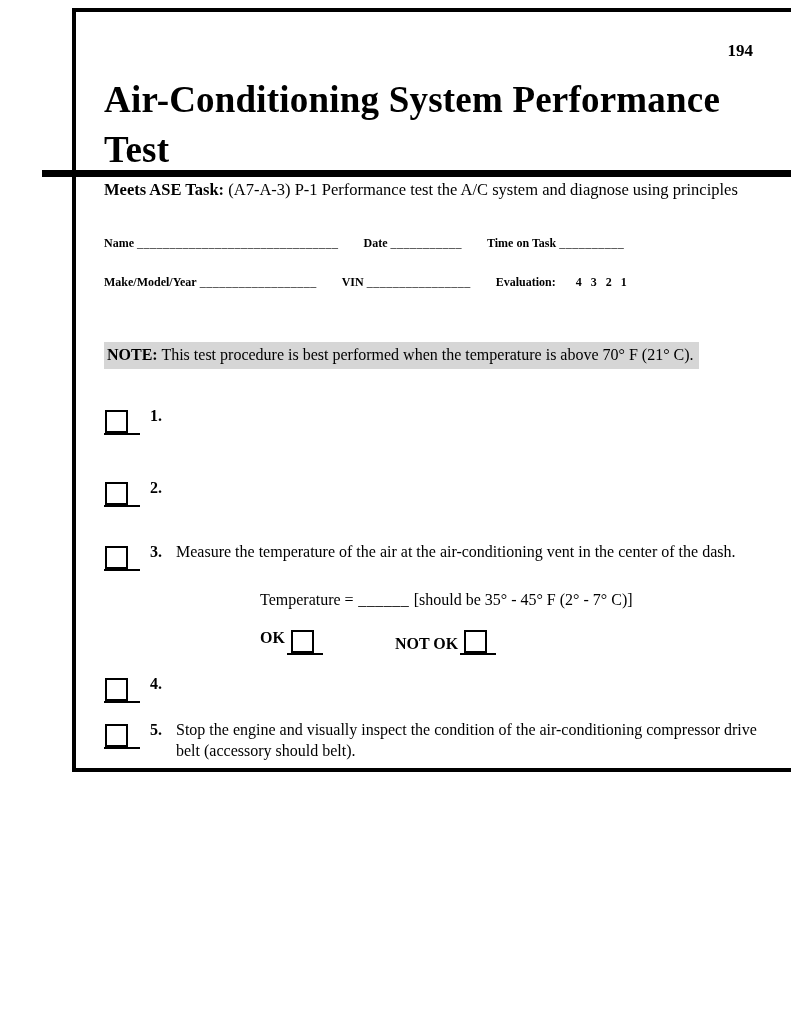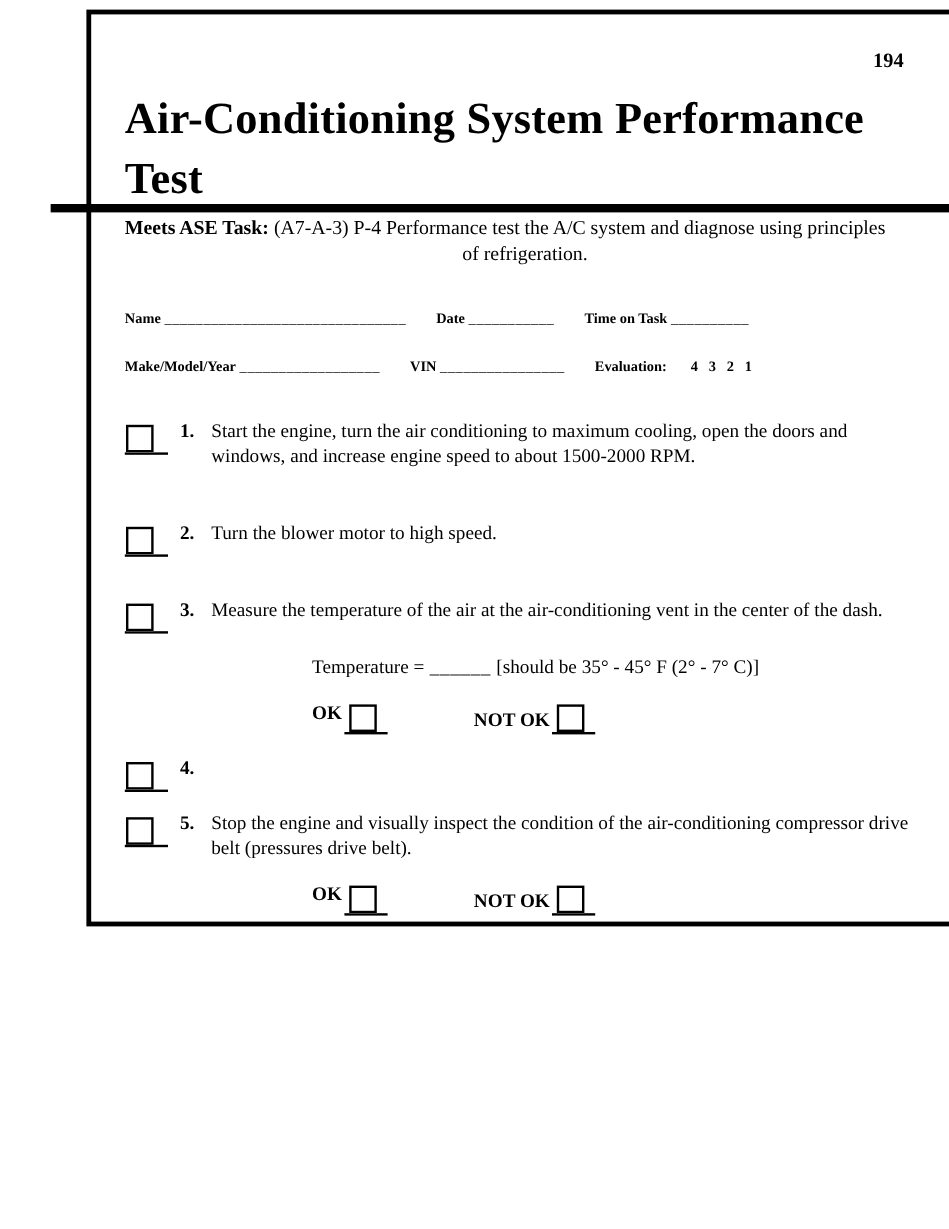--- a/index.html
+++ b/index.html
@@ -74,22 +74,21 @@
 
 <div class="page">
   <div class="border-frame"></div>
   <div class="thick-rule"></div>
 
   <div class="content">
     <div class="page-number">194</div>
 
     <h1 class="title">Air-Conditioning System Performance Test</h1>
 
-    <p class="ase"><span class="lbl">Meets ASE Task:</span><span> (A7-A-3) P-4  Performance test the A/C system and diagnose using principles</span>
-      <span class="ase-line2" style="display:block;">of refrigeration.</span>
+    <p class="ase"><span class="lbl">Meets ASE Task:</span><span> (A7-A-3) P-1  Performance test the A/C system and diagnose using principles</span>
     </p>
 
     <div class="form-row">
       <b>Name</b>
       <span class="blank">_______________________________</span><span class="gap-md"></span>
       <b>Date</b>
       <span class="blank">___________</span><span class="gap-md"></span>
       <b>Time on Task</b>
       <span class="blank">__________</span>
     </div>
@@ -97,39 +96,40 @@
     <div class="form-row second">
       <b>Make/Model/Year</b>
       <span class="blank">__________________</span><span class="gap-md"></span>
       <b>VIN</b>
       <span class="blank">________________</span><span class="gap-md"></span>
       <b>Evaluation:</b>
       <span class="gap-sm"></span>
       <span class="eval-vals">4   3   2   1</span>
     </div>
 
+    <div>
+      <div class="note"><span class="lbl">NOTE:</span><span> This test procedure is best performed when the temperature is above 70° F (21° C).</span></div>
+    </div>
 
     <div class="step s1">
       <span class="cbwrap">
         <span class="cb">
             <span class="sq"></span>
           </span>
       </span>
       <span class="num">1.</span>
-      <span class="text">Start the engine, turn the air conditioning to maximum cooling, open the doors and windows, and increase engine speed to about 1500-2000 RPM.</span>
     </div>
 
     <div class="step s2">
       <span class="cbwrap">
         <span class="cb">
             <span class="sq"></span>
           </span>
       </span>
       <span class="num">2.</span>
-      <span class="text">Turn the blower motor to high speed.</span>
     </div>
 
     <div class="step s3">
       <span class="cbwrap">
         <span class="cb">
             <span class="sq"></span>
           </span>
       </span>
       <span class="num">3.</span>
       <span class="text">Measure the temperature of the air at the air-conditioning vent in the center of the dash.</span>
@@ -161,21 +161,21 @@
       <span class="num">4.</span>
     </div>
 
     <div class="step s5">
       <span class="cbwrap">
         <span class="cb">
             <span class="sq"></span>
           </span>
       </span>
       <span class="num">5.</span>
-      <span class="text">Stop the engine and visually inspect the condition of the air-conditioning compressor drive belt (pressures drive belt).</span>
+      <span class="text">Stop the engine and visually inspect the condition of the air-conditioning compressor drive belt (accessory should belt).</span>
     </div>
 
     <div class="ok-row">
       <span class="oklbl">OK</span>
       <span class="okline">
           <span class="sq"></span>
         </span>
       <span class="notok-group">
         <span class="oklbl">NOT OK</span>
         <span class="okline">

